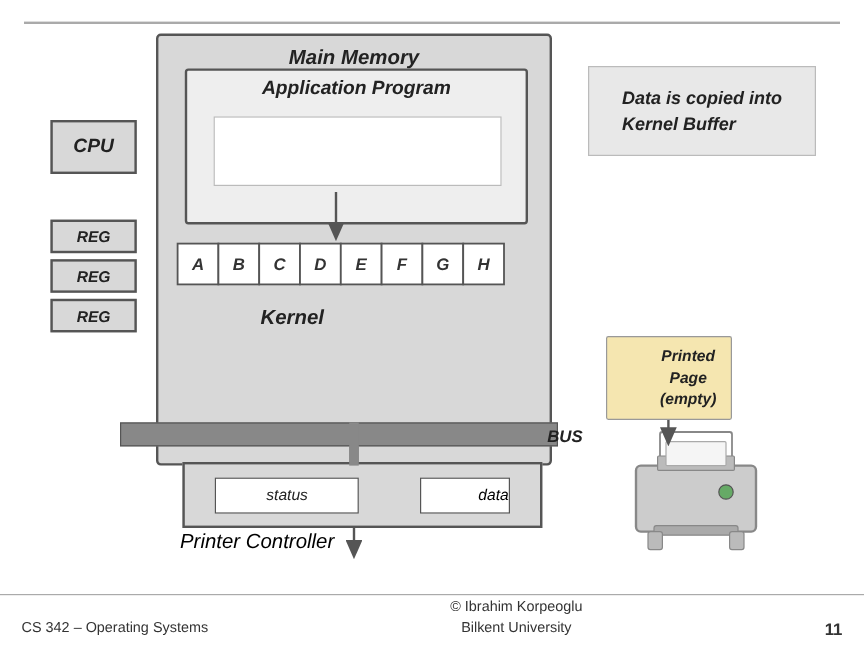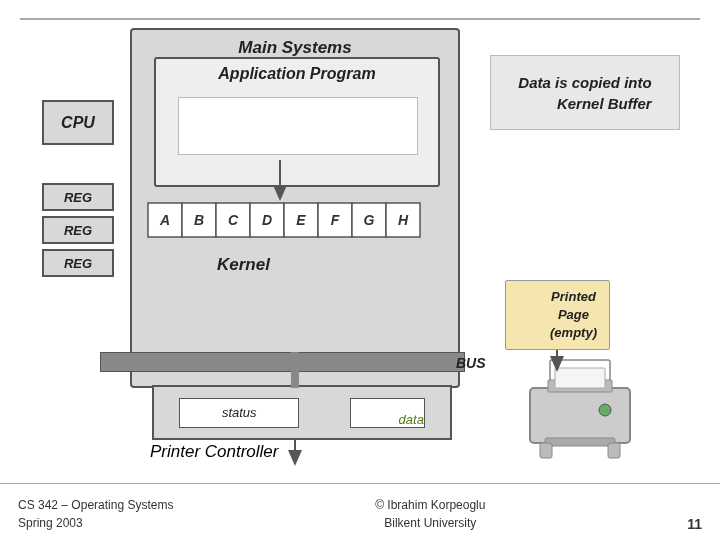--- a/index.html
+++ b/index.html
@@ -129,25 +129,25 @@
       font-style: italic;
       color: #222;
     }
 
     .data-box {
       width: 75px;
       height: 30px;
       border: 1.5px solid #555;
       background: #fff;
       display: flex;
-      align-items: flex-end;
+      align-items: center;
       justify-content: center;
       font-size: 13px;
       font-style: italic;
-      color: #4d7c0f;
+      color: #000000;
       padding-left: 48px;
     }
 
     .printer-controller-label {
       position: absolute;
       top: 442px;
       left: 150px;
       font-size: 17px;
       font-style: italic;
       font-weight: normal;
@@ -159,21 +159,21 @@
       position: absolute;
       top: 55px;
       left: 490px;
       width: 190px;
       height: 75px;
       background: #e8e8e8;
       border: 1px solid #bbb;
       display: flex;
       align-items: center;
       justify-content: center;
-      text-align: right;
+      text-align: left;
     }
 
     .info-text {
       font-size: 15px;
       font-style: italic;
       font-weight: bold;
       color: #222;
       line-height: 1.4;
     }
 
@@ -265,21 +265,21 @@
     }
   </style>
 </head>
 <body>
 
 <div class="slide">
 
   <div class="top-line"></div>
 
   <div class="main-memory-box">
-    <div class="main-memory-label">Main Systems</div>
+    <div class="main-memory-label">Main Memory</div>
 
     <div style="position:absolute; top:27px; left:22px; width:286px; height:130px; border:2px solid #555; background:#eee; border-radius:3px;">
       <div style="text-align:center; font-size:16px; font-style:italic; font-weight:bold; color:#222; padding-top:6px;">Application Program</div>
 
       <div style="position:absolute; top:38px; left:22px; width:240px; height:58px; background:#fff; border:1px solid #bbb;"></div>
     </div>
 
     <div style="position:absolute; top:175px; left:18px; display:flex; flex-direction:row;">
     </div>
 
@@ -376,21 +376,20 @@
     <line x1="295" y1="372" x2="295" y2="385" stroke="#888" stroke-width="8"></line>
 
     <line x1="295" y1="440" x2="295" y2="462" stroke="#555" stroke-width="2" marker-end="url(#arrowhead)"></line>
 
     <line x1="557" y1="350" x2="557" y2="368" stroke="#555" stroke-width="2" marker-end="url(#arrowhead)"></line>
   </svg>
 
   <div class="footer">
     <div class="footer-left">
       <div>CS 342 – Operating Systems</div>
-      <div>Spring 2003</div>
     </div>
     <div class="footer-center">
       <div>© Ibrahim Korpeoglu</div>
       <div>Bilkent University</div>
     </div>
     <div class="footer-right">11</div>
   </div>
 
 </div>
 

